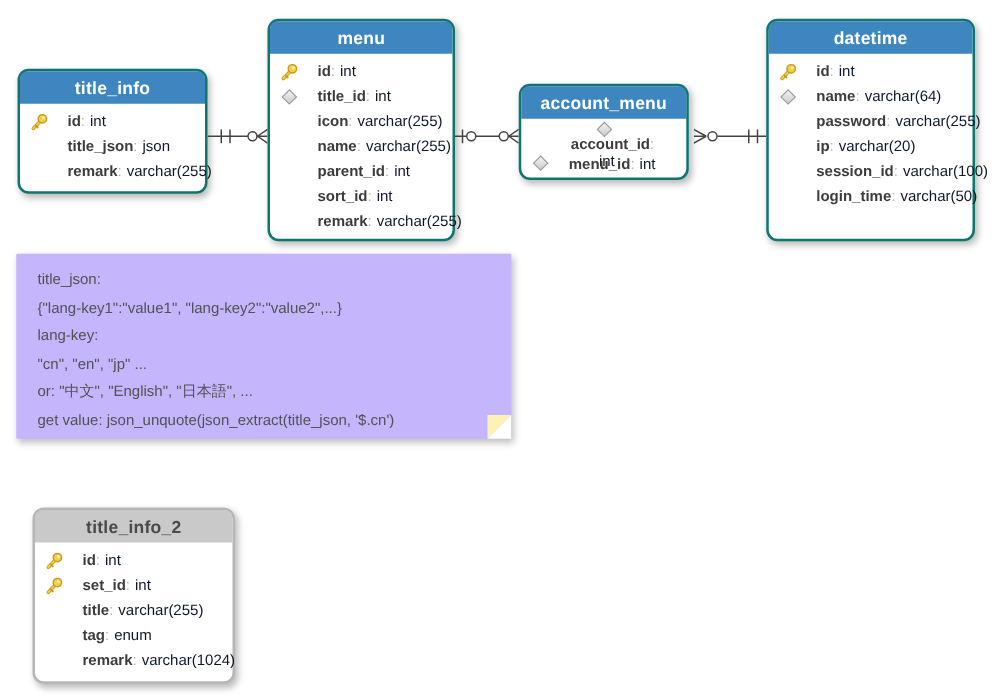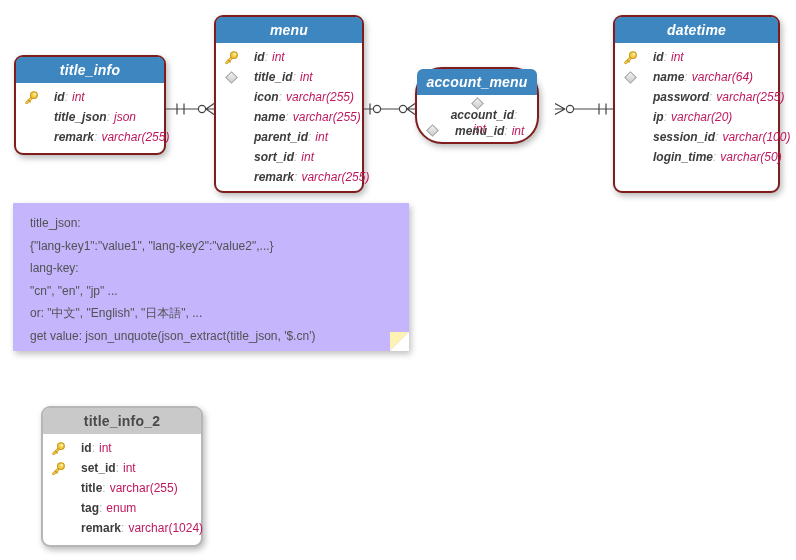--- a/index.html
+++ b/index.html
@@ -5,34 +5,34 @@
   html,body{margin:0;padding:0;background:#fff;}
   .canvas{
     position:relative;width:796px;height:560px;background:#ffffff;overflow:hidden;
     font-family:"Liberation Sans",sans-serif;
   }
   
   .table{
     position:absolute;border-radius:9px;background:#fff;
     box-shadow:2px 3px 6px rgba(0,0,0,.28);box-sizing:border-box;
   }
-  .table.blue{border:2px solid #7f1d1d;font-style:italic;}
+  .table.blue{border:2px solid #0f766e;}
   .table.blue .thead{background:#3e86bf;color:#ffffff;}
   .table.gray{border:2px solid #b6b6b6;}
   .table.gray .thead{background:#c9c9c9;color:#4a4a4a;}
   .thead{
     height:26px;line-height:26px;text-align:center;font-size:14px;font-weight:bold;
     border-radius:6px 6px 0 0;letter-spacing:.2px;
   }
   .tbody{padding:4px 5px 6px 6px;}
   .row{height:20px;display:flex;align-items:center;font-size:12px;white-space:nowrap;}
   .cell-icon{width:19px;flex:none;display:flex;justify-content:center;align-items:center;}
   .fname{font-weight:bold;color:#3c3c3c;padding-left:13px;}
   .fname::after{content:":";color:#b4b4b4;font-weight:normal;}
-  .ftype{color:#be185d;margin-left:4px;}
+  .ftype{color:#0f172a;margin-left:4px;}
   .diamond{
     width:7px;height:7px;background:linear-gradient(135deg,#f2f2f2,#cccccc);
     border:1px solid #9c9c9c;transform:rotate(45deg);display:block;
   }
   
   .connector{position:absolute;top:101px;}
   .connector line,.connector path{stroke:#444;stroke-width:1.2;fill:none;}
   .connector circle{stroke:#444;stroke-width:1.2;fill:#fff;}
   
   .note{
@@ -129,21 +129,21 @@
         <span class="ftype">int</span>
       </div>
       <div class="row">
         <span class="cell-icon"></span>
         <span class="fname">remark</span>
         <span class="ftype">varchar(255)</span>
       </div>
     </div>
   </div>
 
-  <div class="table blue" style="left:415px;top:67px;width:124px;height:77px;border-radius:27px;">
+  <div class="table blue" style="left:415px;top:67px;width:136px;height:77px;">
     <div class="thead">account_menu</div>
     <div class="tbody">
       <div class="row" style="height:21px;flex-direction:column;">
         <span class="cell-icon">
             <span class="diamond"></span>
           </span>
         <span class="fname">account_id</span>
         <span class="ftype">int</span>
       </div>
       <div class="row" style="height:21px;">
@@ -195,21 +195,21 @@
         <span class="ftype">varchar(100)</span>
       </div>
       <div class="row">
         <span class="cell-icon"></span>
         <span class="fname">login_time</span>
         <span class="ftype">varchar(50)</span>
       </div>
     </div>
   </div>
 
-  <div class="table gray" style="left:26px;top:406px;width:162px;height:141px;margin-left:15px;">
+  <div class="table gray" style="left:26px;top:406px;width:162px;height:141px;">
     <div class="thead">title_info_2</div>
     <div class="tbody">
       <div class="row">
         <span class="cell-icon">
             <svg width="15" height="15" viewBox="0 0 16 16">
               <path d="M2.8 13.6 L8.2 8.2" stroke="#c8981e" stroke-width="3" stroke-linecap="round"></path>
               <path d="M2.8 13.6 L8.2 8.2" stroke="#f6cf45" stroke-width="1.6" stroke-linecap="round"></path>
               <path d="M5.1 11.3 L6.6 12.8" stroke="#c8981e" stroke-width="1.6" stroke-linecap="round"></path>
               <circle cx="10.6" cy="5.4" r="3.6" fill="#f6cf45" stroke="#c8981e" stroke-width="1.2"></circle>
               <circle cx="11.5" cy="4.5" r="1.3" fill="#fcf0bb"></circle>

